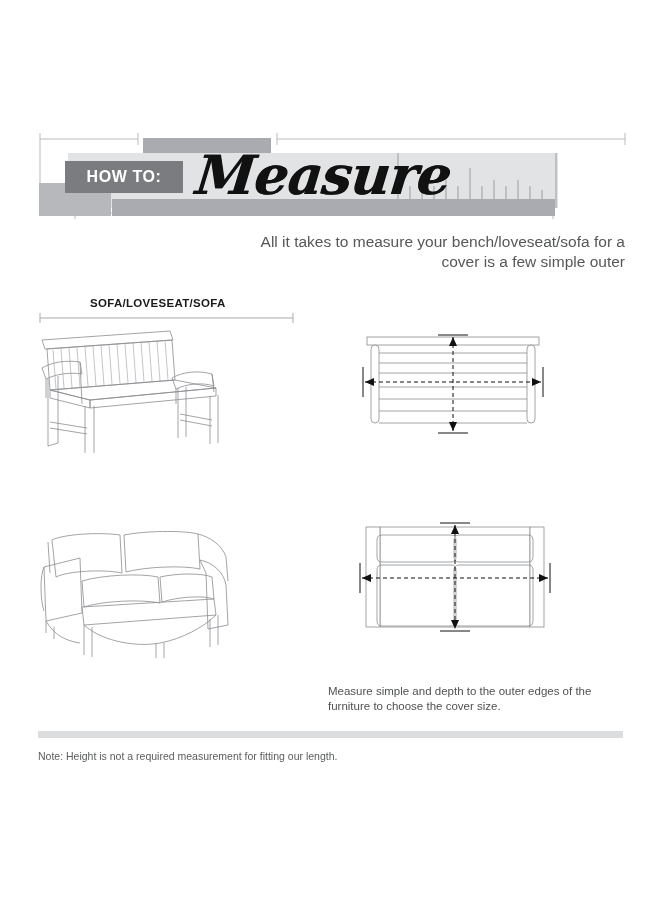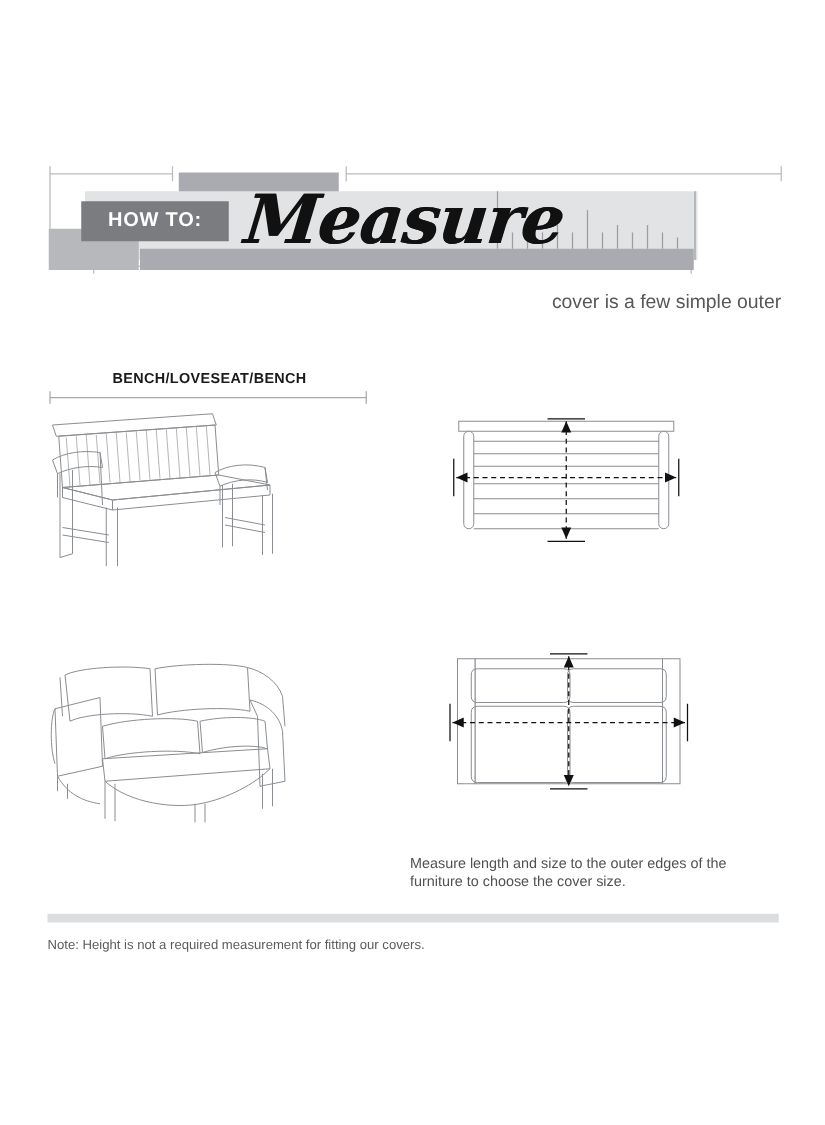--- a/index.html
+++ b/index.html
@@ -115,24 +115,25 @@
         <line x1="556" y1="153" x2="556" y2="208"></line>
       </g>
     </svg>
 
     <div class="blk badge">HOW TO:</div>
 
     <div class="script-title">Measure</div>
   </div>
 
   <div class="subtitle">
+    <div>All it takes to measure your bench/loveseat/sofa for a</div>
     <div>cover is a few simple outer</div>
   </div>
 
-  <div class="sect-label">BENCH/LOVESEAT/BENCH</div>
+  <div class="sect-label">SOFA/LOVESEAT/SOFA</div>
 
   <svg style="position:absolute;left:0;top:0;" width="660" height="330">
     <g stroke="#a7a9ad" stroke-width="1">
       <line x1="40" y1="318" x2="293" y2="318"></line>
       <line x1="40" y1="313" x2="40" y2="323"></line>
       <line x1="293" y1="313" x2="293" y2="323"></line>
     </g>
   </svg>
 
   <div class="cell cell-bench-art">
@@ -290,20 +291,20 @@
         <line x1="90" y1="8" x2="120" y2="8"></line>
         <line x1="90" y1="116" x2="120" y2="116"></line>
         <line x1="105" y1="10" x2="105" y2="114" stroke-dasharray="4,3"></line>
       </g>
       <polygon points="105,10 101,19 109,19" fill="#111"></polygon>
       <polygon points="105,114 101,105 109,105" fill="#111"></polygon>
     </svg>
   </div>
 
   <div class="caption">
-    <div>Measure length and size to the outer edges of the</div>
+    <div>Measure simple and depth to the outer edges of the</div>
     <div>furniture to choose the cover size.</div>
   </div>
 
   <div class="divider"></div>
-  <div class="note">Note: Height is not a required measurement for fitting our covers.</div>
+  <div class="note">Note: Height is not a required measurement for fitting our length.</div>
 
 </div>
 
 </body></html>

